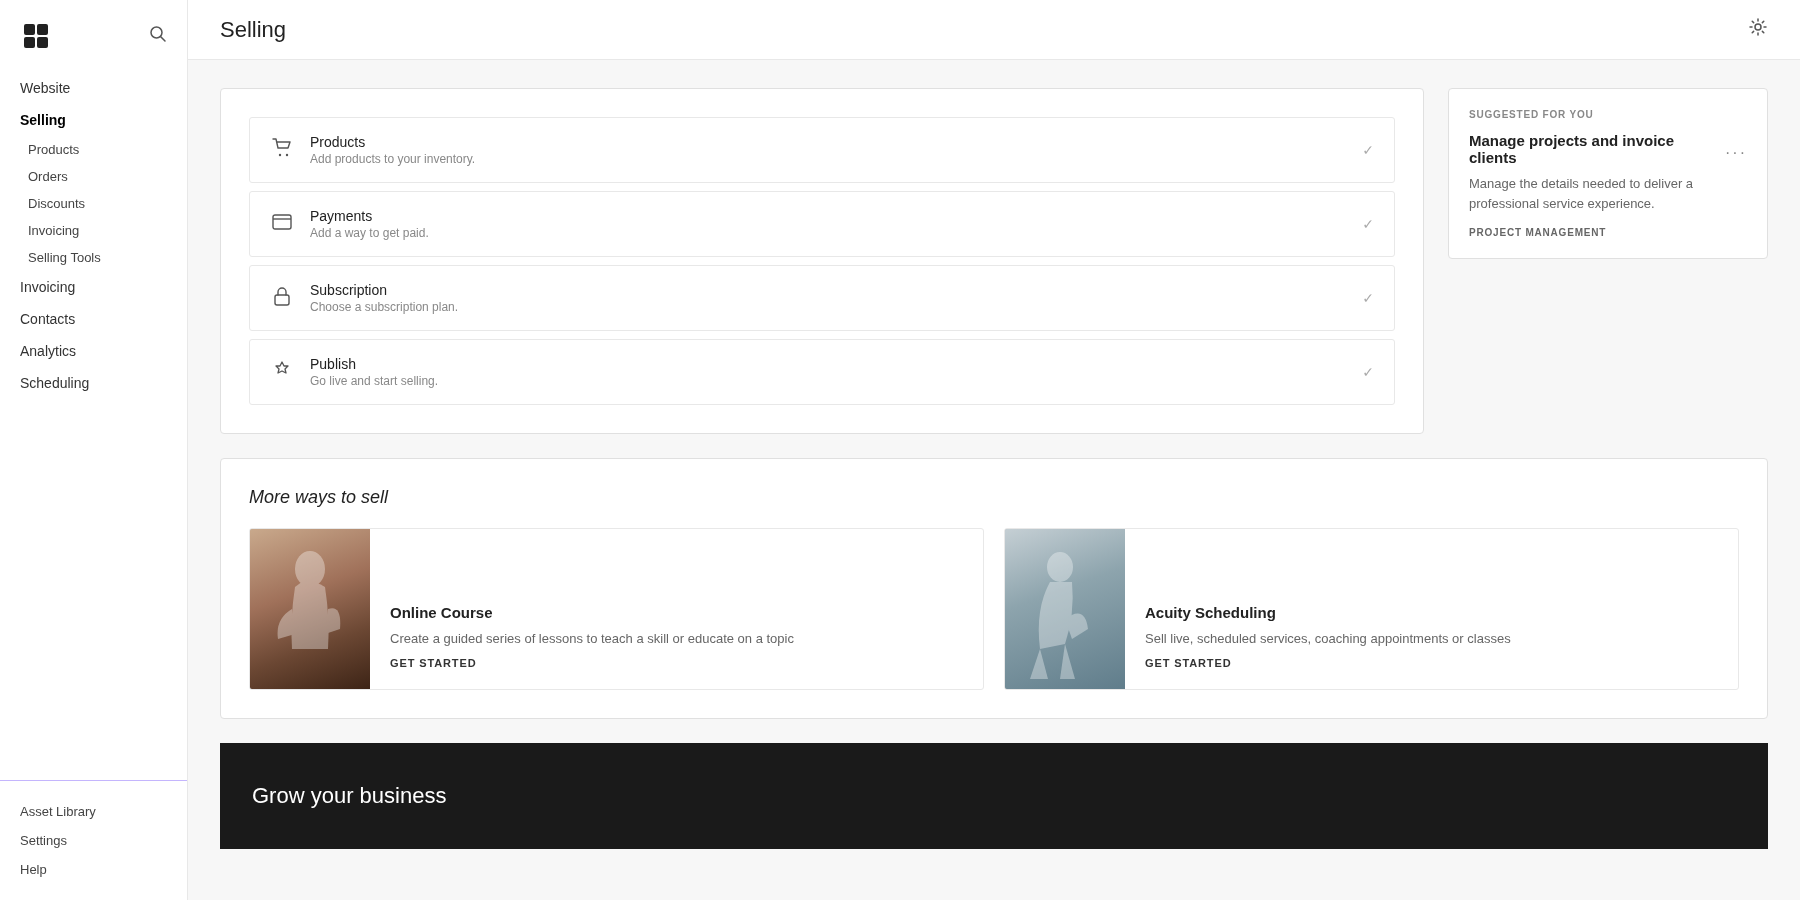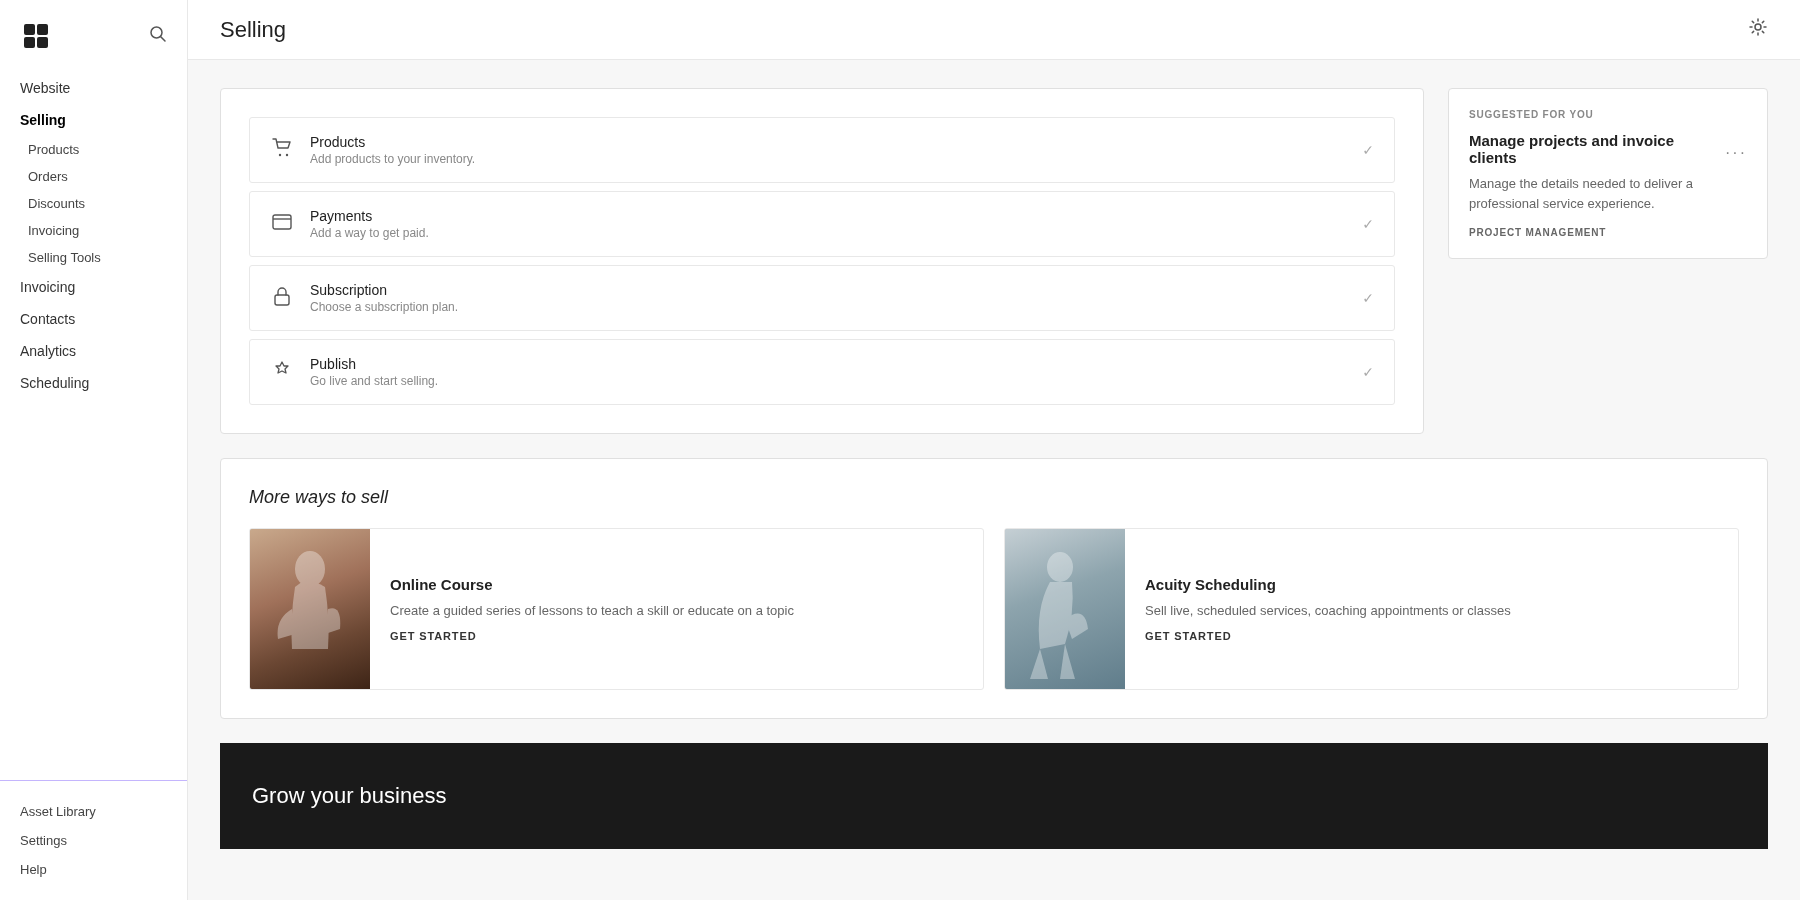--- a/index.html
+++ b/index.html
@@ -234,21 +234,21 @@
     .more-ways-grid {
       display: flex;
       gap: 20px;
     }
     .more-ways-item {
       flex: 1;
       border: 1px solid #e8e8e8;
       border-radius: 3px;
       overflow: hidden;
       display: flex;
-      align-items: center;
+      align-items: flex-end;
       cursor: pointer;
     }
     .more-ways-img {
       width: 120px;
       min-width: 120px;
       background: #bbb;
       overflow: hidden;
       display: flex;
       align-items: center;
       justify-content: center;

